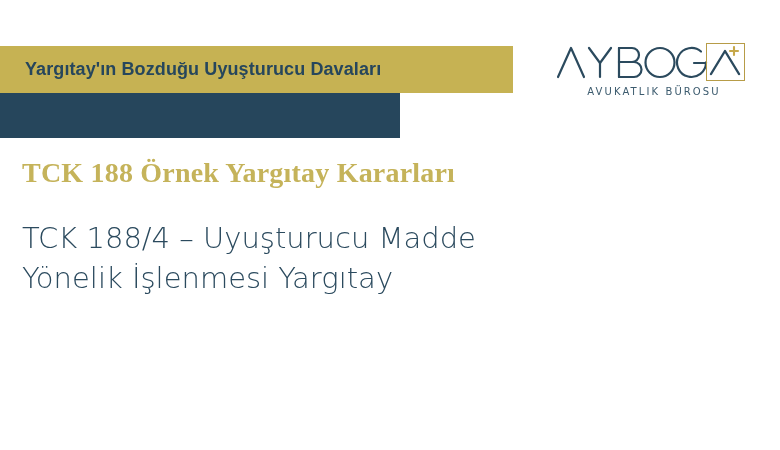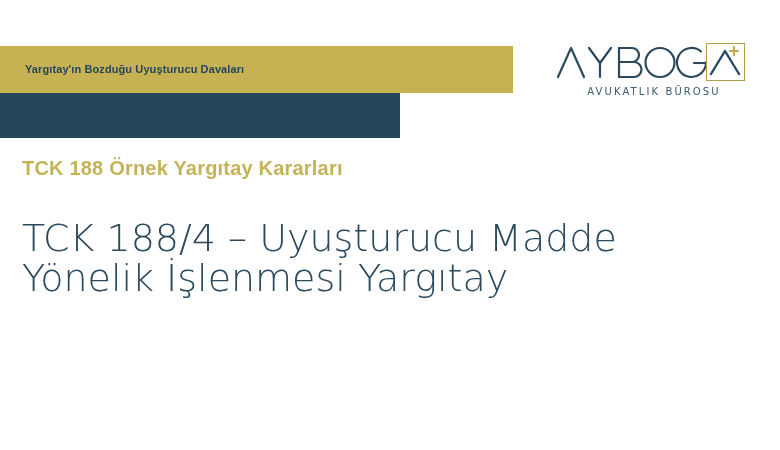--- a/index.html
+++ b/index.html
@@ -30,21 +30,21 @@
     width: 513px;
     height: 47px;
     background: #c6b253;
   }
   .gold-band-text {
     position: absolute;
     left: 25px;
     top: 0;
     height: 47px;
     line-height: 47px;
-    font-size: 11px;
+    font-size: 18px;
     font-weight: bold;
     color: #26465c;
     letter-spacing: 0.1px;
     white-space: nowrap;
   }
   .navy-band {
     position: absolute;
     left: 0;
     top: 93px;
     width: 400px;
@@ -98,33 +98,33 @@
     color: #3c5b6e;
     font-family: "DejaVu Sans", sans-serif;
     font-weight: 400;
   }
 
   
   .title {
     position: absolute;
     left: 22px;
     top: 157px;
-    font-size: 20px;
+    font-size: 28px;
     font-weight: bold;
     color: #c5b35a;
     letter-spacing: 0.2px;
     white-space: nowrap;
-    font-family: Liberation Sans, sans-serif;
+    font-family: Liberation Serif, serif;
   }
   .body-text {
     position: absolute;
     left: 22px;
     top: 218px;
     width: 560px;
-    font-size: 38px;
+    font-size: 29px;
     line-height: 40px;
     color: #2b4a5e;
     font-family: "DejaVu Sans", sans-serif;
     font-weight: 300;
   }
   .body-text .line { display: block; white-space: nowrap; }
 </style>
 </head>
 <body>
 

